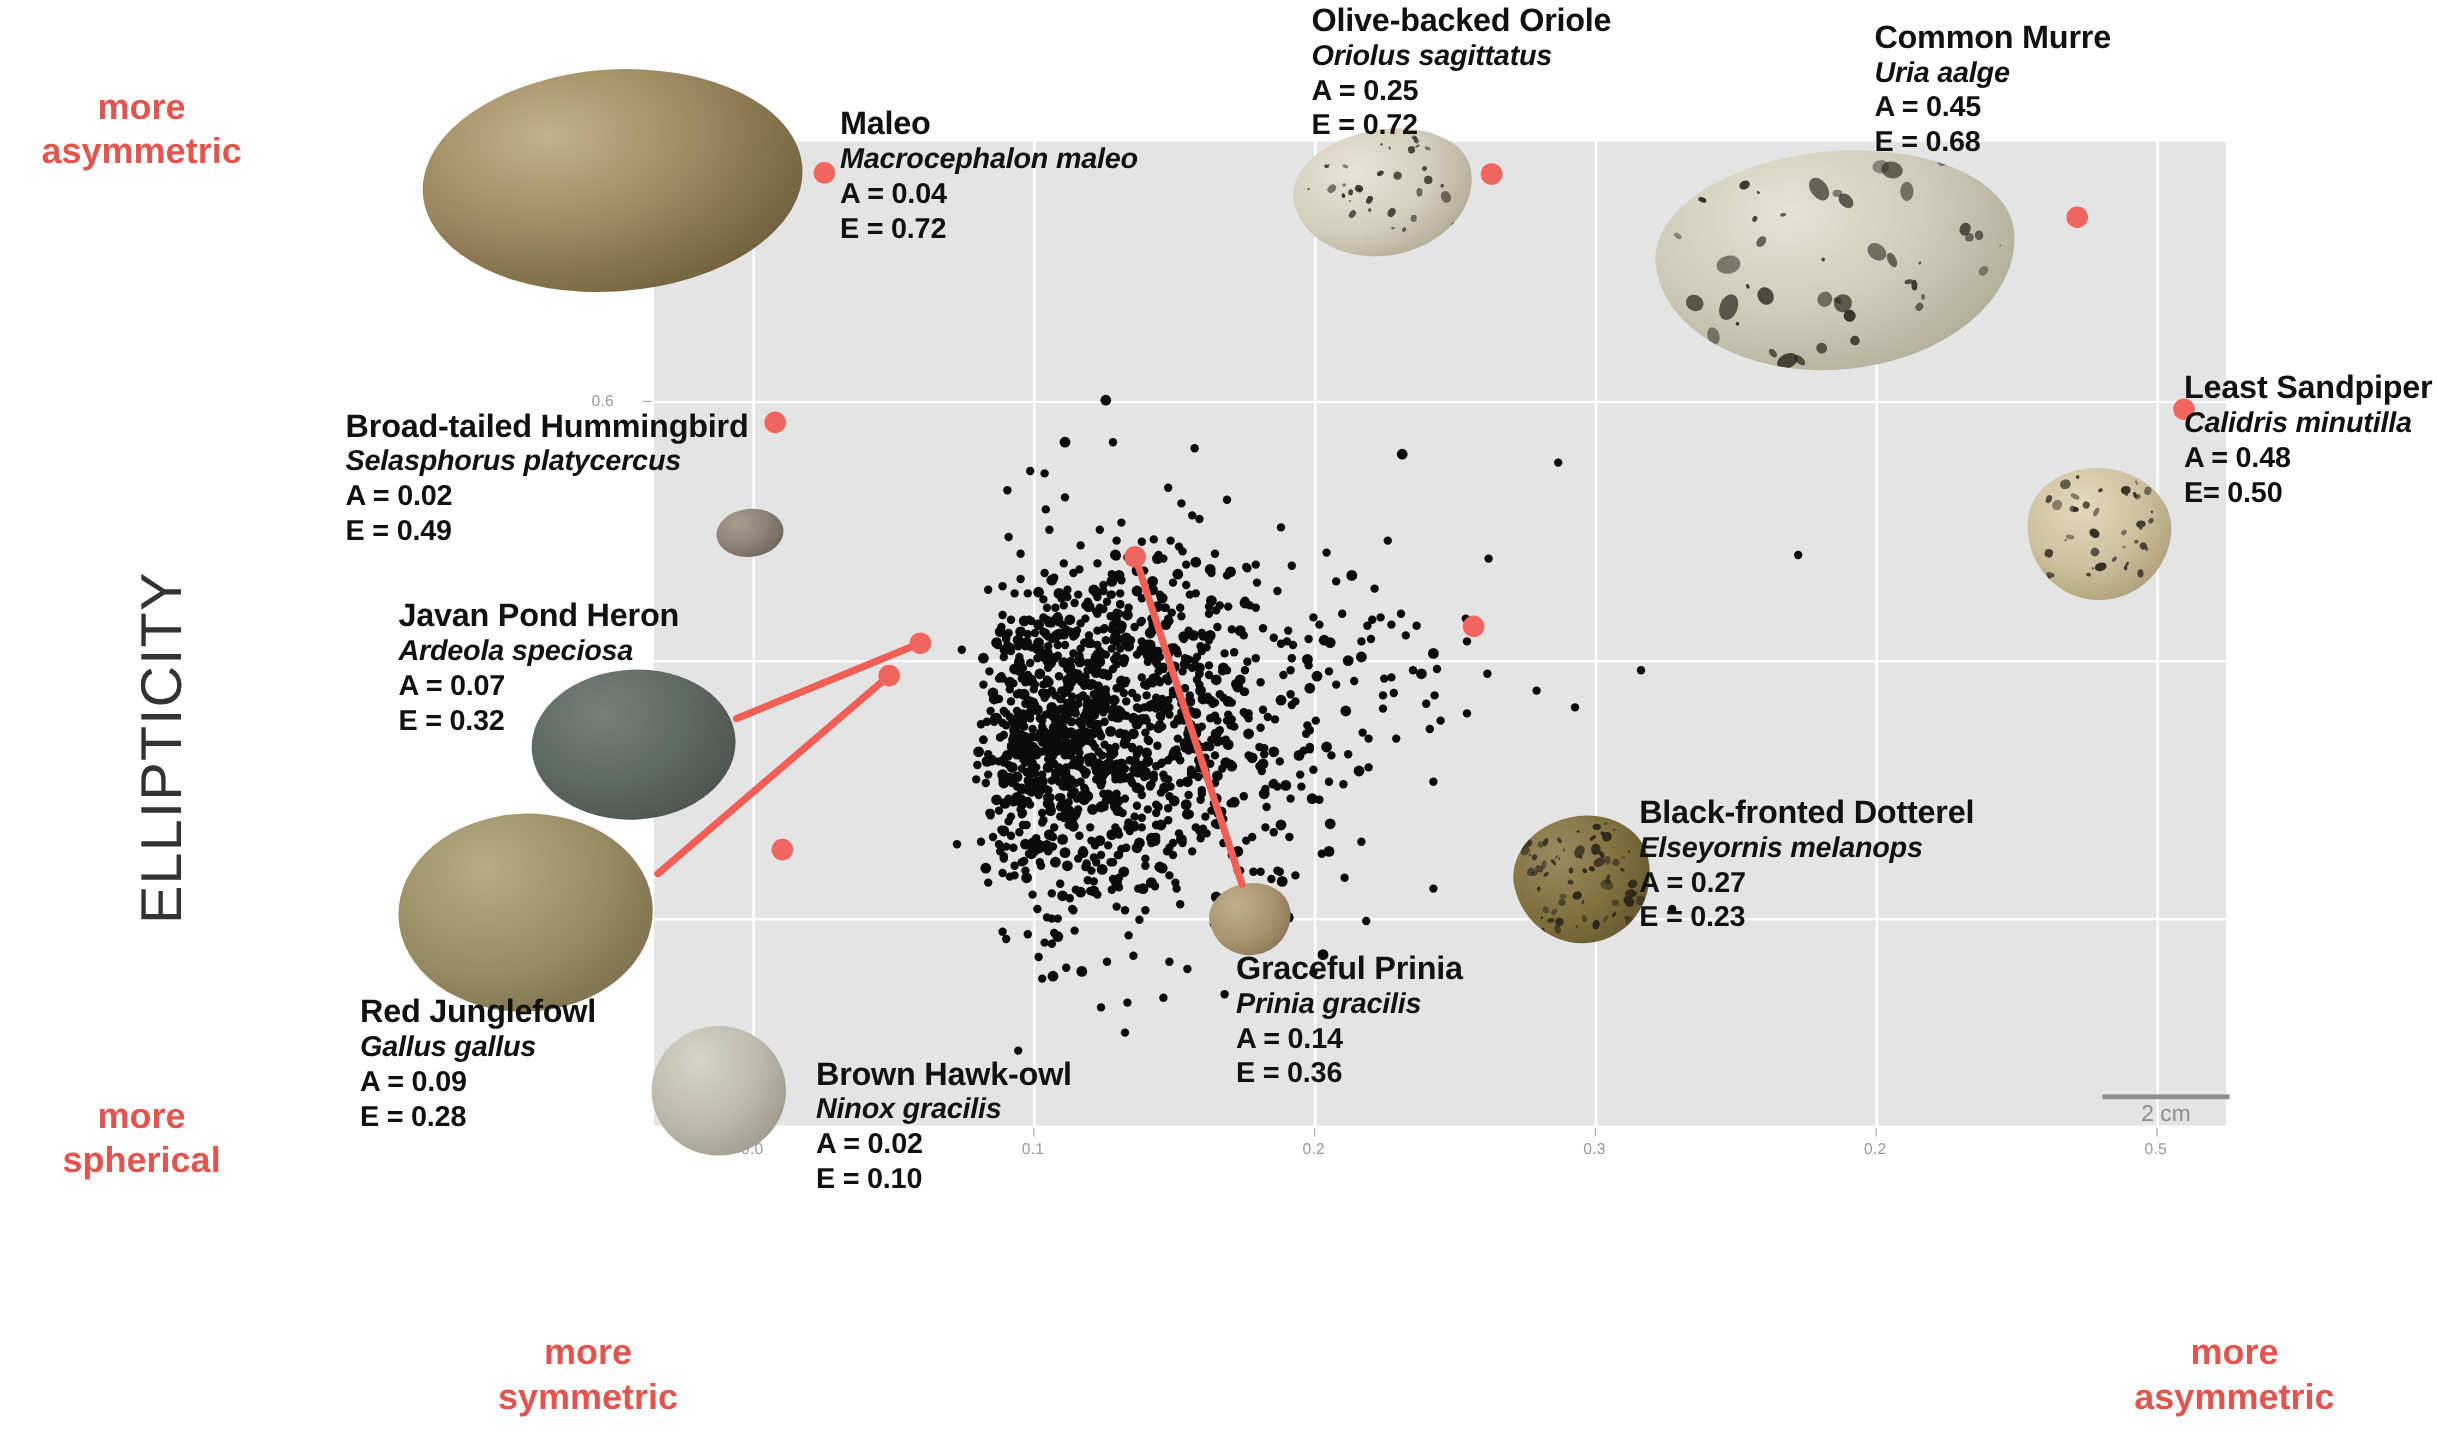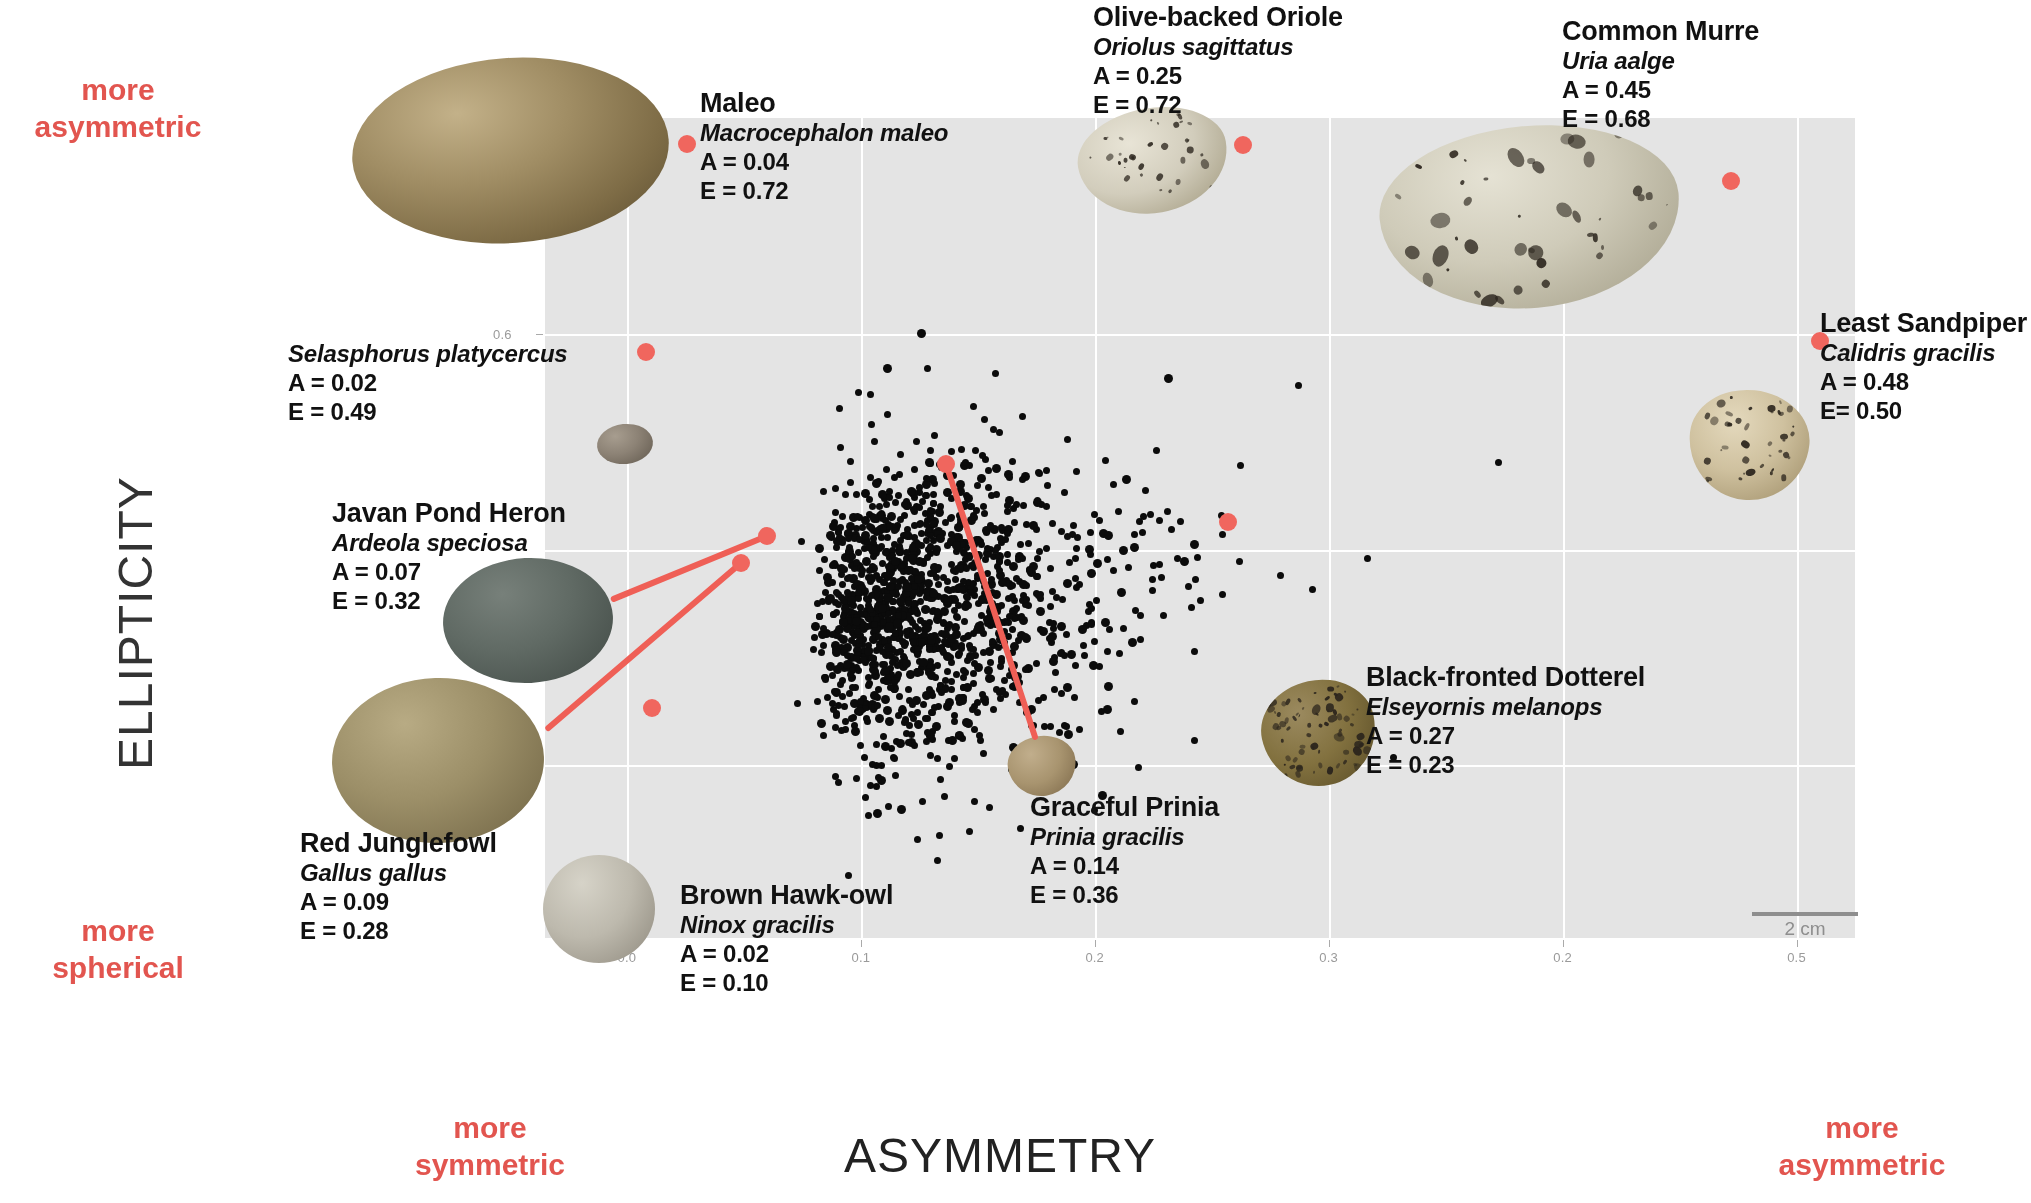--- a/index.html
+++ b/index.html
@@ -1788,25 +1788,26 @@
         <div class="val">E = 0.72</div>
       </div>
       <div class="ann" style="left: 1562px; top: 16px;">
         <div class="common">Common Murre</div>
         <div class="sci">Uria aalge</div>
         <div class="val">A = 0.45</div>
         <div class="val">E = 0.68</div>
       </div>
       <div class="ann" style="left: 1820px; top: 308px;">
         <div class="common">Least Sandpiper</div>
-        <div class="sci">Calidris gracilis</div>
+        <div class="sci">Calidris minutilla</div>
         <div class="val">A = 0.48</div>
         <div class="val">E= 0.50</div>
       </div>
       <div class="ann" style="left: 288px; top: 340px;">
+        <div class="common">Broad-tailed Hummingbird</div>
         <div class="sci">Selasphorus platycercus</div>
         <div class="val">A = 0.02</div>
         <div class="val">E = 0.49</div>
       </div>
       <div class="ann" style="left: 332px; top: 498px;">
         <div class="common">Javan Pond Heron</div>
         <div class="sci">Ardeola speciosa</div>
         <div class="val">A = 0.07</div>
         <div class="val">E = 0.32</div>
       </div>
@@ -1829,21 +1830,20 @@
         <div class="val">E = 0.36</div>
       </div>
       <div class="ann" style="left: 1366px; top: 662px;">
         <div class="common">Black-fronted Dotterel</div>
         <div class="sci">Elseyornis melanops</div>
         <div class="val">A = 0.27</div>
         <div class="val">E = 0.23</div>
       </div>
     </div>
 
-  <div id="xtitle" style="left: 1000px; top: 1128px; transform: translateX(-50%);">ASYMMETRY</div>
   <div id="ytitle" style="left: 108px; top: 770px;">ELLIPTICITY</div>
 
   <div class="redlab" id="lab-tl" style="left: 18px; top: 72px; width: 200px;">
     <div>more</div>
     <div>asymmetric</div>
   </div>
   <div class="redlab" id="lab-bl" style="left: 18px; top: 913px; width: 200px;">
     <div>more</div>
     <div>spherical</div>
   </div>

